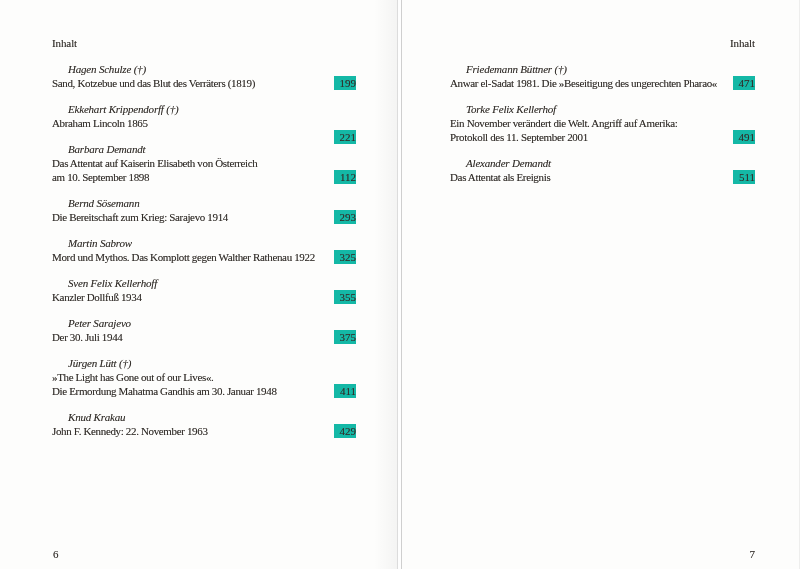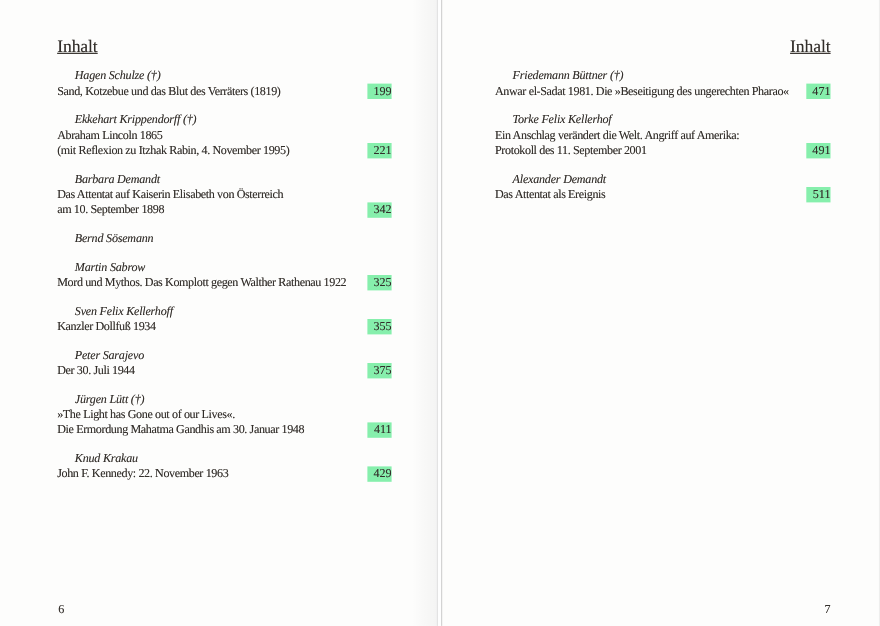--- a/index.html
+++ b/index.html
@@ -19,27 +19,26 @@
   
   .page {
     position: absolute;
     top: 36px;
     bottom: 0;
   }
   .page.left  { left: 52px;  width: 304px; }
   .page.right { left: 450px; width: 305px; }
 
   .page-header {
-    font-size: 16px;
+    font-size: 11px;
     line-height: 14px;
     height: 14px;
     margin-bottom: 12px;
     letter-spacing: -0.1px;
     text-shadow: 0 0 0.4px rgba(60,54,48,0.45);
-    text-decoration: underline;
   }
   .page.right .page-header { text-align: right; }
 
   .entry { margin-bottom: 12px; }
   .entry .author {
     font-style: italic;
     padding-left: 16px;
     font-size: 11px;
     line-height: 14px;
     letter-spacing: -0.2px;
@@ -51,21 +50,21 @@
     line-height: 14px;
     letter-spacing: -0.35px;
     text-shadow: 0 0 0.4px rgba(60,54,48,0.45);
   }
   .entry .line .txt { white-space: nowrap; }
   .entry .line .pg {
     position: absolute;
     right: 0;
     top: 0;
     letter-spacing: 0;
-    background: #86efac;
+    background: #14b8a6;
     padding-left: 6px;
   }
 
   .folio {
     position: absolute;
     top: 511px;
     font-size: 11px;
     line-height: 14px;
     text-shadow: 0 0 0.4px rgba(60,54,48,0.45);
   }
@@ -108,29 +107,30 @@
   <div class="page left">
     <div class="page-header">Inhalt</div>
     <div class="entries">
         <div class="entry">
           <div class="author">Hagen Schulze (†)</div>
           <div class="line"><span class="txt">Sand, Kotzebue und das Blut des Verräters (1819)</span><span class="pg">199</span></div>
         </div>
         <div class="entry">
           <div class="author">Ekkehart Krippendorff (†)</div>
           <div class="line"><span class="txt">Abraham Lincoln 1865</span></div>
-          <div class="line"><span class="txt">(mit Reflexion zu Itzhak Rabin, 4. November 1995)</span><span class="pg">221</span></div>
+          <div class="line"><span class="pg">221</span></div>
         </div>
         <div class="entry">
           <div class="author">Barbara Demandt</div>
           <div class="line"><span class="txt">Das Attentat auf Kaiserin Elisabeth von Österreich</span></div>
-          <div class="line"><span class="txt">am 10. September 1898</span><span class="pg">342</span></div>
+          <div class="line"><span class="txt">am 10. September 1898</span><span class="pg">112</span></div>
         </div>
         <div class="entry">
           <div class="author">Bernd Sösemann</div>
+          <div class="line"><span class="txt">Die Bereitschaft zum Krieg: Sarajevo 1914</span><span class="pg">293</span></div>
         </div>
         <div class="entry">
           <div class="author">Martin Sabrow</div>
           <div class="line"><span class="txt">Mord und Mythos. Das Komplott gegen Walther Rathenau 1922</span><span class="pg">325</span></div>
         </div>
         <div class="entry">
           <div class="author">Sven Felix Kellerhoff</div>
           <div class="line"><span class="txt">Kanzler Dollfuß 1934</span><span class="pg">355</span></div>
         </div>
         <div class="entry">
@@ -156,21 +156,21 @@
 
   <div class="page right">
     <div class="page-header">Inhalt</div>
     <div class="entries">
         <div class="entry">
           <div class="author">Friedemann Büttner (†)</div>
           <div class="line"><span class="txt">Anwar el-Sadat 1981. Die »Beseitigung des ungerechten Pharao«</span><span class="pg">471</span></div>
         </div>
         <div class="entry">
           <div class="author">Torke Felix Kellerhof</div>
-          <div class="line"><span class="txt">Ein Anschlag verändert die Welt. Angriff auf Amerika:</span></div>
+          <div class="line"><span class="txt">Ein November verändert die Welt. Angriff auf Amerika:</span></div>
           <div class="line"><span class="txt">Protokoll des 11. September 2001</span><span class="pg">491</span></div>
         </div>
         <div class="entry">
           <div class="author">Alexander Demandt</div>
           <div class="line"><span class="txt">Das Attentat als Ereignis</span><span class="pg">511</span></div>
         </div>
       </div>
     <div class="folio">7</div>
   </div>
 

